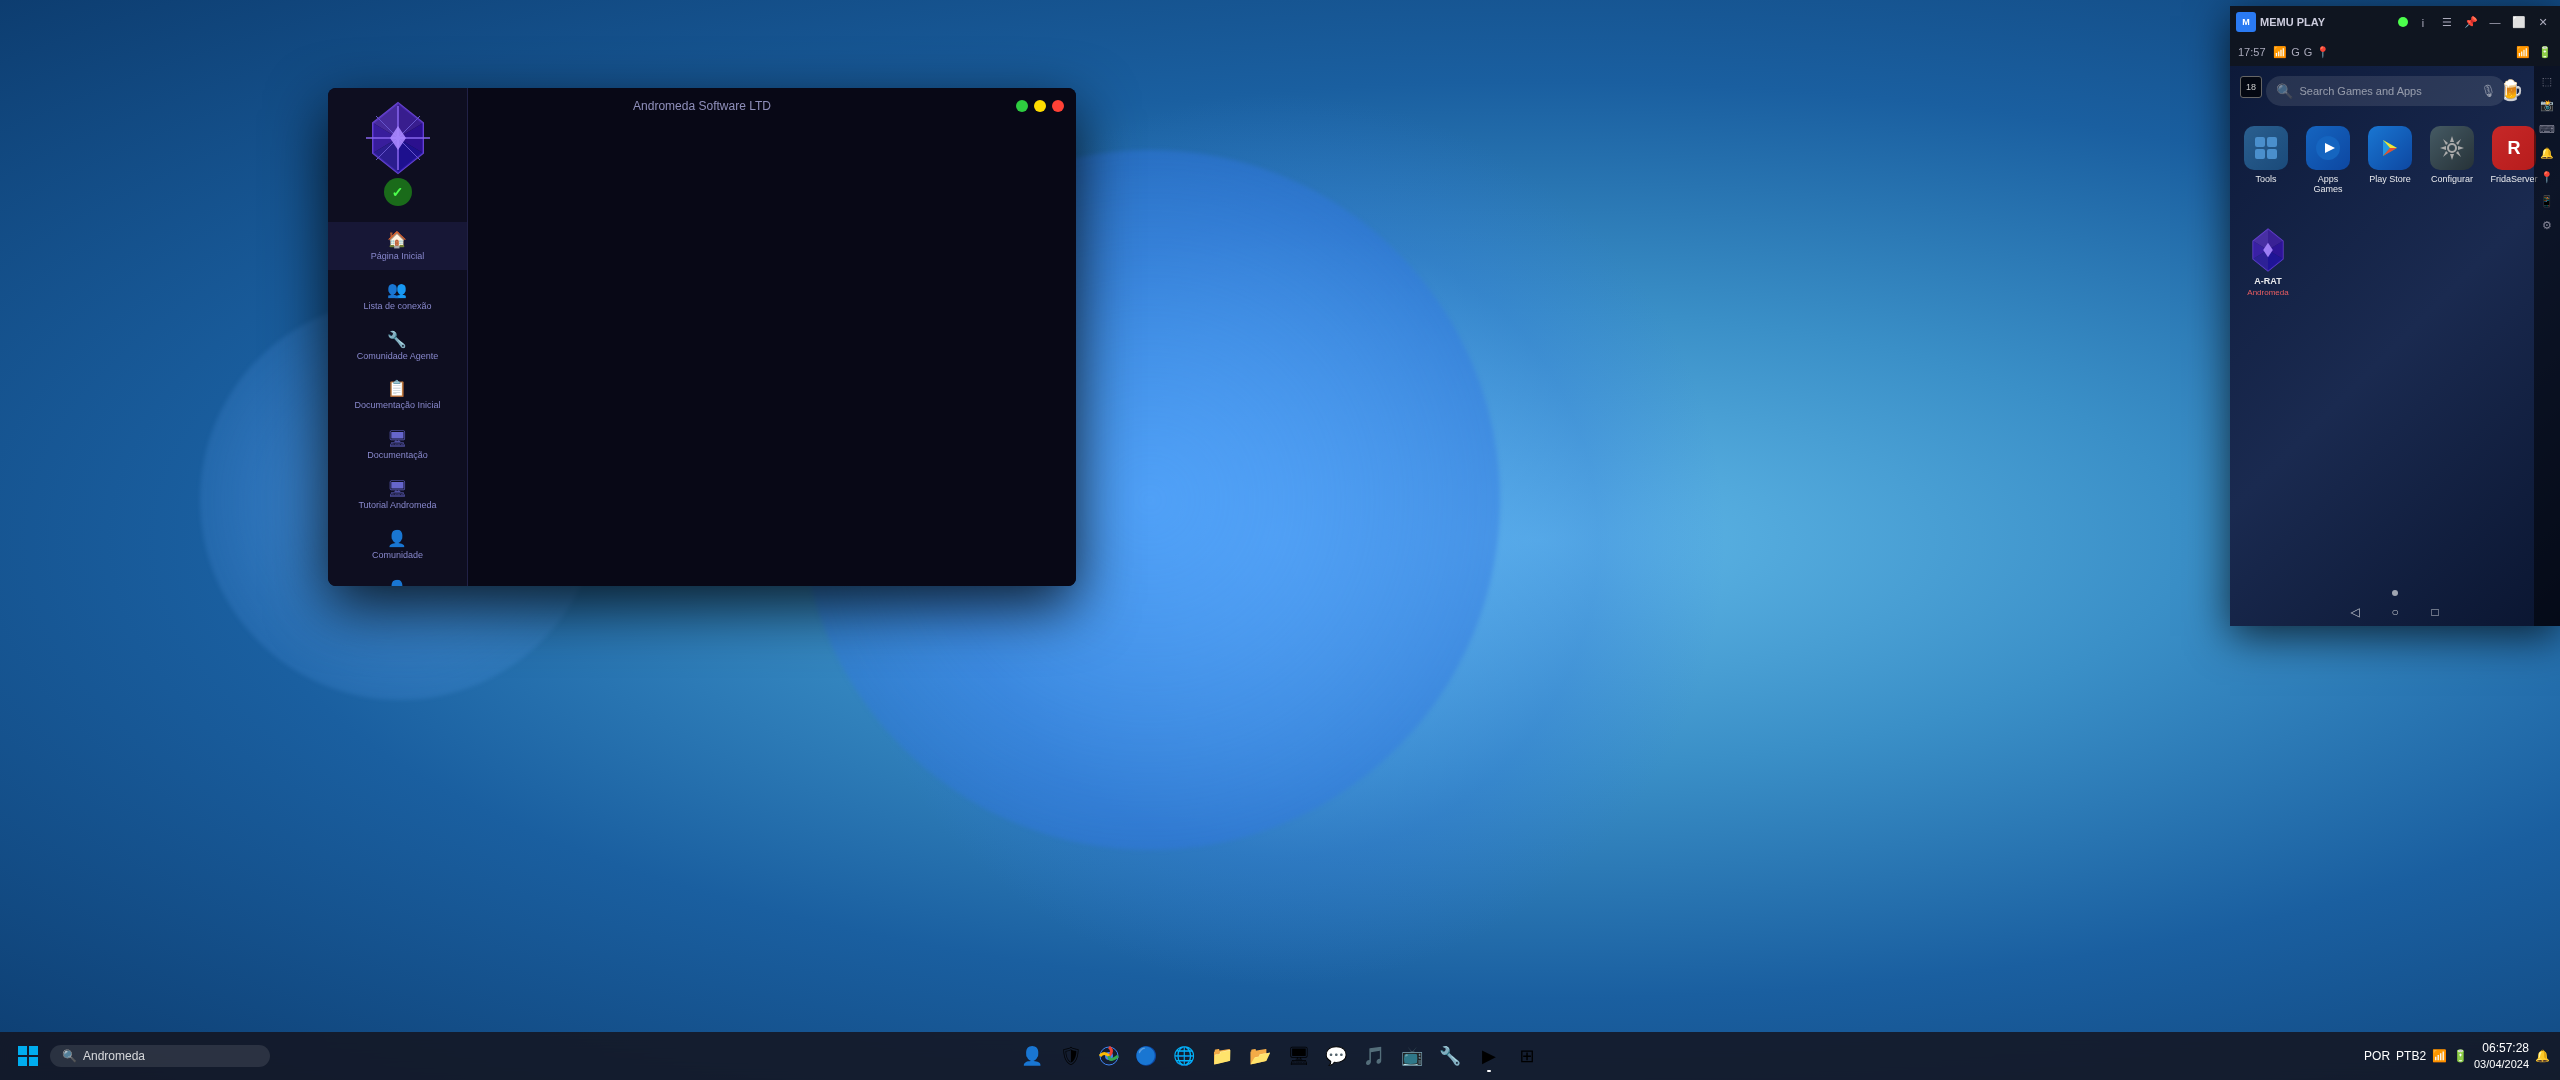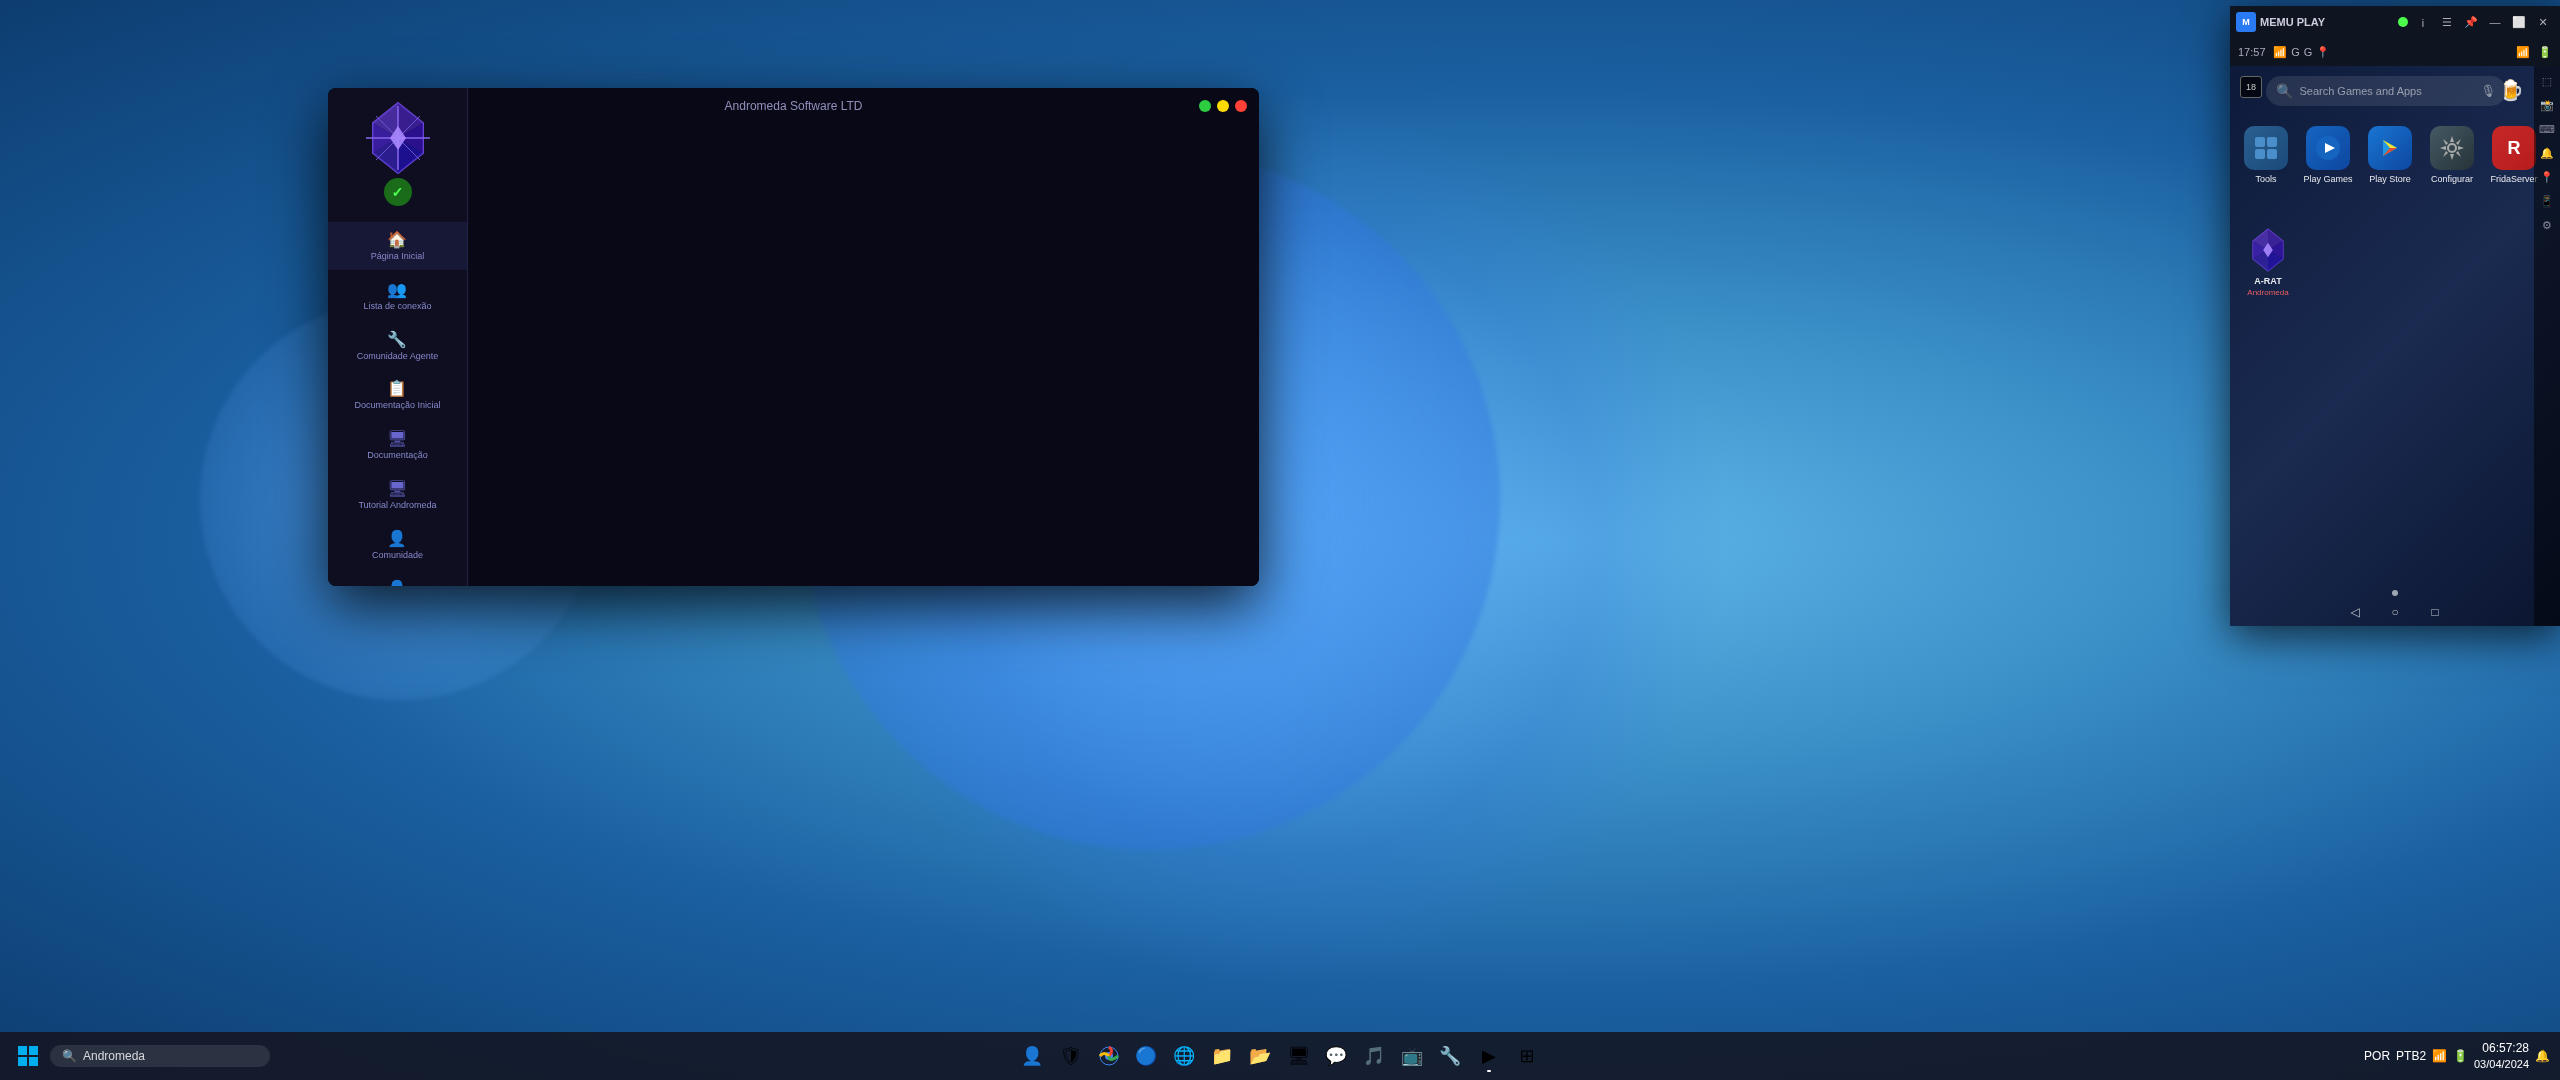--- a/index.html
+++ b/index.html
@@ -123,21 +123,21 @@
       gap: 6px;
       font-size: 12px;
       color: #fff;
     }
 
     
     .arat-window {
       position: absolute;
       top: 88px;
       left: 328px;
-      width: 931px;
+      width: 748px;
       height: 498px;
       background: #0a0a1a;
       border-radius: 8px;
       display: flex;
       overflow: hidden;
       box-shadow: 0 20px 60px rgba(0,0,0,0.8);
     }
 
     
     .arat-titlebar {
@@ -700,21 +700,21 @@
         <span class="app-label">Tools</span>
       </div>
 
       <div class="app-item">
         <div class="app-icon play-games">
           <svg width="28" height="28" viewBox="0 0 28 28">
             <circle cx="14" cy="14" r="12" fill="#1565c0"></circle>
             <polygon points="11,9 21,14 11,19" fill="white"></polygon>
           </svg>
         </div>
-        <span class="app-label">Play Games</span>
+        <span class="app-label">Apps Games</span>
       </div>
 
       <div class="app-item">
         <div class="app-icon play-store">
           <svg width="28" height="28" viewBox="0 0 28 28">
             <circle cx="14" cy="14" r="12" fill="none"></circle>
 
             <path d="M7 6 L21 14 L7 22 Z" fill="#4caf50"></path>
             <path d="M7 6 L14 14 L7 22 Z" fill="#2196f3" opacity="0.9"></path>
             <path d="M14 14 L21 14 L7 22 Z" fill="#f44336" opacity="0.9"></path>

